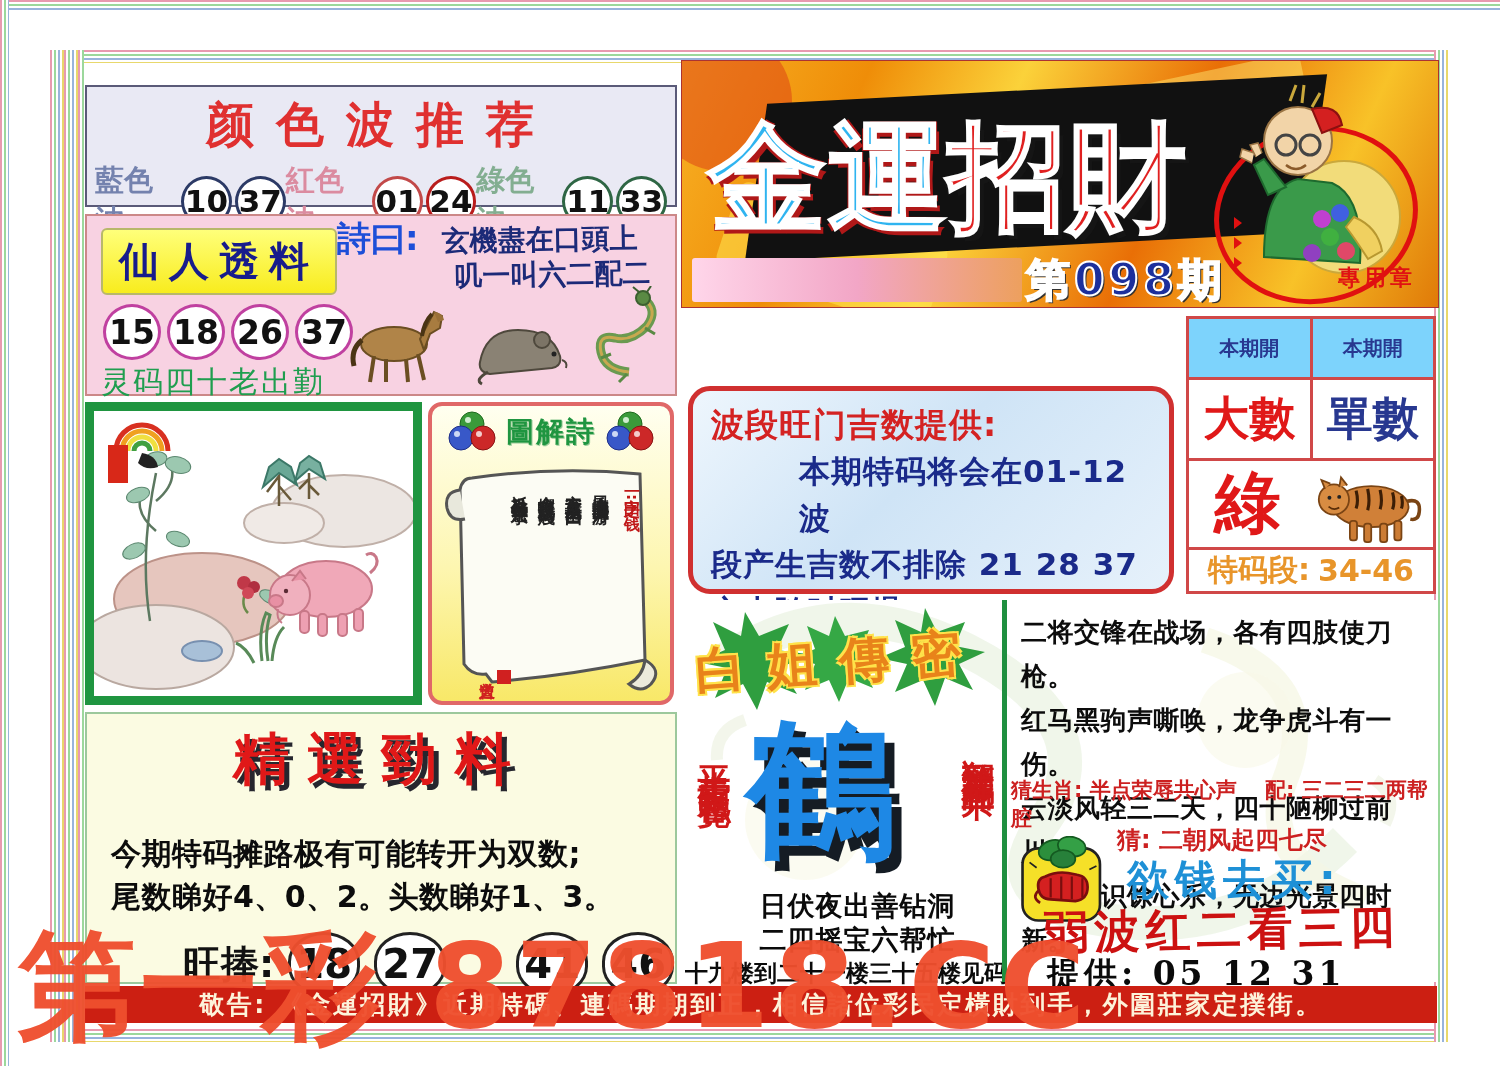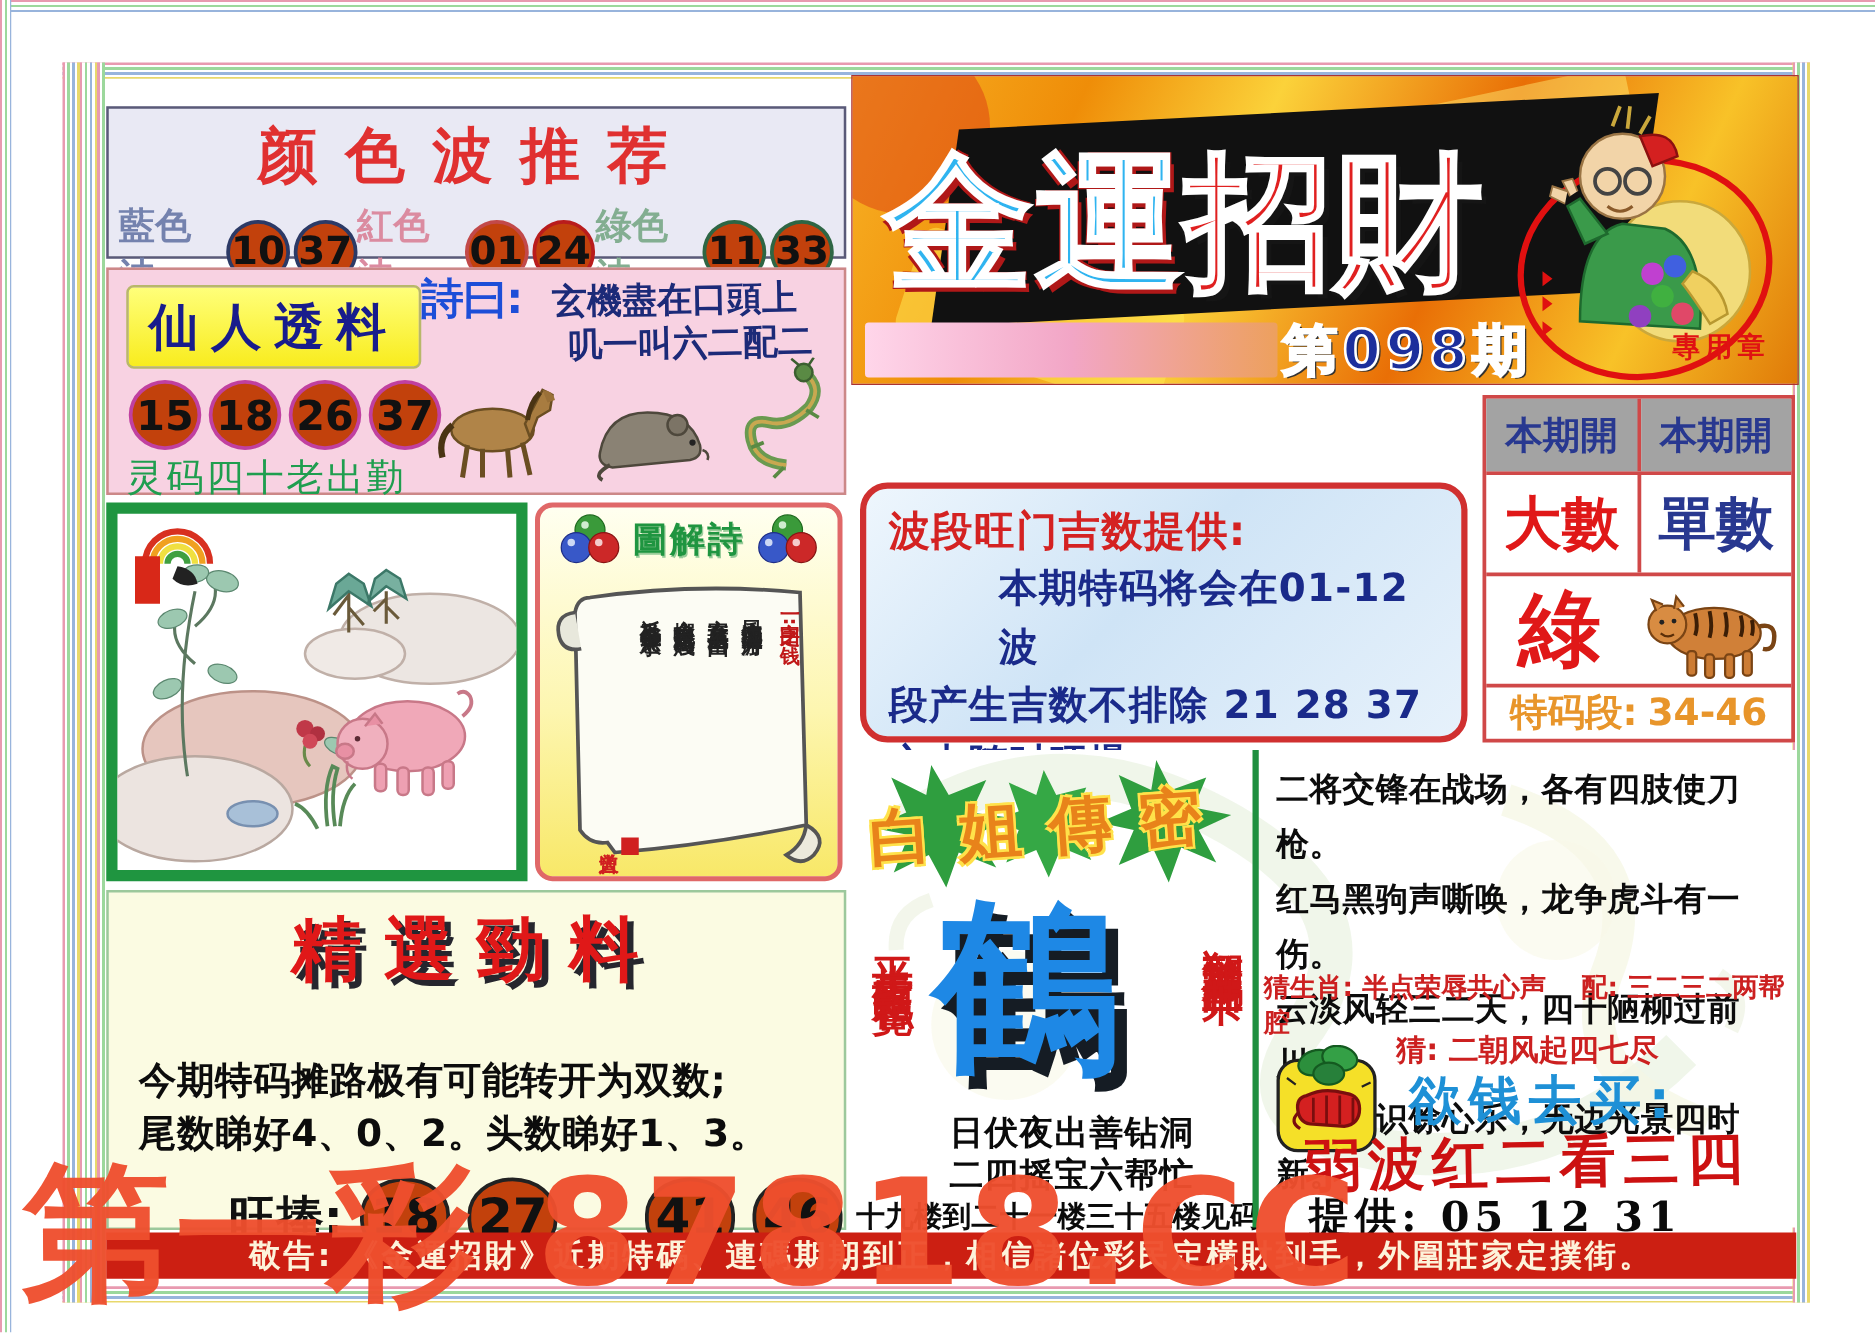--- a/index.html
+++ b/index.html
@@ -10,21 +10,21 @@
   .stripe-h{background:repeating-linear-gradient(to bottom,#e89ab0 0 2px,#fff 2px 4px,#9cd89c 4px 6px,#fff 6px 8px,#98b4dc 8px 10px,#fff 10px 12px,#e8d86c 12px 14px);}
   .stripe-v{background:repeating-linear-gradient(to right,#e89ab0 0 2px,#fff 2px 4px,#9cd89c 4px 6px,#fff 6px 8px,#98b4dc 8px 10px,#fff 10px 12px,#e8d86c 12px 14px);}
   
   .panel{position:absolute;box-sizing:border-box;}
   
   .colorwave{left:85px;top:85px;width:592px;height:122px;background:#e9e9f4;border:2px solid #5a5a78;}
   .colorwave .title{text-align:center;color:#e03030;font-size:48px;font-weight:bold;letter-spacing:22px;margin-top:6px;}
   .cw-row{display:flex;align-items:center;justify-content:space-between;padding:4px 8px 0 8px;}
   .cw-group{display:flex;align-items:center;gap:3px;}
   .cw-label{font-size:29px;font-weight:bold;}
-  .num-circle{display:inline-flex;align-items:center;justify-content:center;background:#c2410c;border-radius:50%;
+  .num-circle{display:inline-flex;align-items:center;justify-content:center;background:#ffffff;border-radius:50%;
               width:47px;height:45px;font-size:31px;font-weight:bold;color:#111;}
   
   .xianren{left:85px;top:214px;width:592px;height:182px;background:#f8d2e2;border:2px solid #c88;}
   .xr-titlebox{position:absolute;left:14px;top:12px;background:linear-gradient(#ffff7a,#f8ec1e);border:2px solid #b8b86a;border-radius:6px;
                color:#181c8c;font-size:40px;font-weight:bold;letter-spacing:10px;padding:4px 16px;}
   .xr-shiyue{position:absolute;left:250px;top:0;color:#1d4ed8;font-size:34px;font-weight:bold;}
   .xr-poem{position:absolute;left:355px;top:6px;color:#1c2a78;font-size:28px;font-weight:bold;line-height:1.25;
            font-family:"DejaVu Serif","Liberation Serif",serif;transform:rotate(-1deg);}
   .xr-nums{position:absolute;left:16px;top:88px;display:flex;gap:6px;}
   .xr-nums .num-circle{border:3px solid #c040a0;width:52px;height:50px;font-size:33px;}
@@ -43,21 +43,21 @@
   .scol{font-size:17px;font-weight:bold;color:#222;letter-spacing:2px;margin:0 2px;
         font-family:"DejaVu Serif","Liberation Serif",serif;}
   .snote{color:#c01818;font-size:16px;font-weight:bold;letter-spacing:3px;margin:0 6px;}
   .ssig{position:absolute;left:40px;bottom:16px;writing-mode:vertical-rl;color:#d02020;font-size:16px;font-weight:bold;}
   .ssig::before{content:"";display:block;width:14px;height:14px;background:#d02020;margin-bottom:4px;}
   
   .jingxuan{left:85px;top:712px;width:592px;height:272px;background:#fbfbe2;border:2px solid #9cc89c;}
   .jx-title{text-align:center;color:#e01818;font-size:56px;font-weight:bold;letter-spacing:18px;margin-top:8px;
             text-shadow:5px 5px 0 #26262e;}
   .jx-line{color:#0c0c0c;font-size:30px;font-weight:bold;margin:2px 0 0 24px;letter-spacing:0.5px;}
-  .jx-line1{margin-top:46px;}
+  .jx-line1{margin-top:36px;}
   .jx-wang{display:flex;align-items:center;margin:14px 0 0 96px;gap:14px;}
   .jx-wang .label{font-size:38px;font-weight:bold;color:#111;}
   .jx-wang .num-circle{border:3px solid #222;width:66px;height:58px;font-size:40px;border-radius:50% / 46%;}
   .jx-gap{margin-left:56px;}
   
   .banner{left:681px;top:60px;width:758px;height:248px;overflow:hidden;border:1px solid #a33;
           background:linear-gradient(115deg,#f8b225 0%,#ef8d08 22%,#fbd23a 40%,#e96f06 62%,#f8c228 82%,#e07a08 100%);}
   .banner .deco1{position:absolute;left:40px;top:150px;width:220px;height:90px;background:rgba(255,230,80,.55);transform:rotate(18deg);border-radius:12px;}
   .banner .deco2{position:absolute;left:430px;top:10px;width:200px;height:110px;background:rgba(255,240,120,.45);transform:rotate(-12deg);border-radius:10px;}
   .banner .deco3{position:absolute;left:-30px;top:-30px;width:140px;height:140px;border-radius:50%;background:rgba(220,60,20,.5);}
@@ -66,21 +66,21 @@
   .bt-blue{color:#2fb4f0;-webkit-text-stroke:6px #fff;text-shadow:6px 7px 0 #b01818,-4px 4px 0 #b01818,4px -3px 0 #b01818;}
   .bt-red{color:#e02020;-webkit-text-stroke:6px #fff;text-shadow:7px 7px 0 #151515,-4px 4px 0 #151515;}
   .pinkbar{position:absolute;left:10px;top:197px;width:330px;height:44px;
            background:linear-gradient(to right,#ffd6ea,#f2a6c6,#eda05e);border-radius:3px;}
   .issue{position:absolute;left:344px;top:190px;color:#1c2f9c;font-size:44px;font-weight:700;letter-spacing:4px;
          -webkit-text-stroke:2px #fff;text-shadow:2px 2px 0 #333;}
   .stamp-text{position:absolute;right:22px;bottom:14px;color:#e01212;font-size:22px;font-weight:bold;letter-spacing:4px;}
   
   .infotable{left:1186px;top:316px;width:250px;height:278px;background:#fff;border:3px solid #d04848;display:flex;flex-direction:column;}
   .it-headrow{display:flex;height:58px;border-bottom:3px solid #d04848;}
-  .it-headcell{flex:1;background:#a3a3a3;color:#283890;font-size:30px;font-weight:bold;display:flex;align-items:center;justify-content:center;}
+  .it-headcell{flex:1;background:#7dd3fc;color:#283890;font-size:20px;font-weight:bold;display:flex;align-items:center;justify-content:center;}
   .it-headcell:first-child{border-right:3px solid #d04848;}
   .it-bigrow{display:flex;height:78px;border-bottom:3px solid #d04848;}
   .it-bigcell{flex:1;display:flex;align-items:center;justify-content:center;font-size:46px;font-weight:900;}
   .it-bigcell:first-child{border-right:3px solid #d04848;color:#e01818;}
   .it-bigcell:last-child{color:#283890;}
   .it-zodrow{display:flex;height:86px;border-bottom:3px solid #d04848;align-items:center;}
   .it-green{width:48%;text-align:center;color:#e01818;font-size:66px;font-weight:900;}
   .it-rangerow{flex:1;display:flex;align-items:center;justify-content:center;gap:8px;color:#e8952a;font-size:30px;font-weight:900;}
   
   .boduan{left:688px;top:386px;width:486px;height:208px;border:5px solid #d03030;border-radius:22px;

